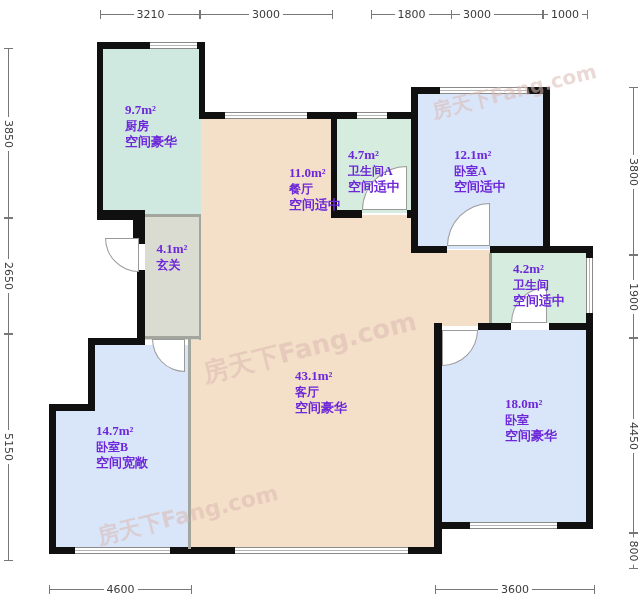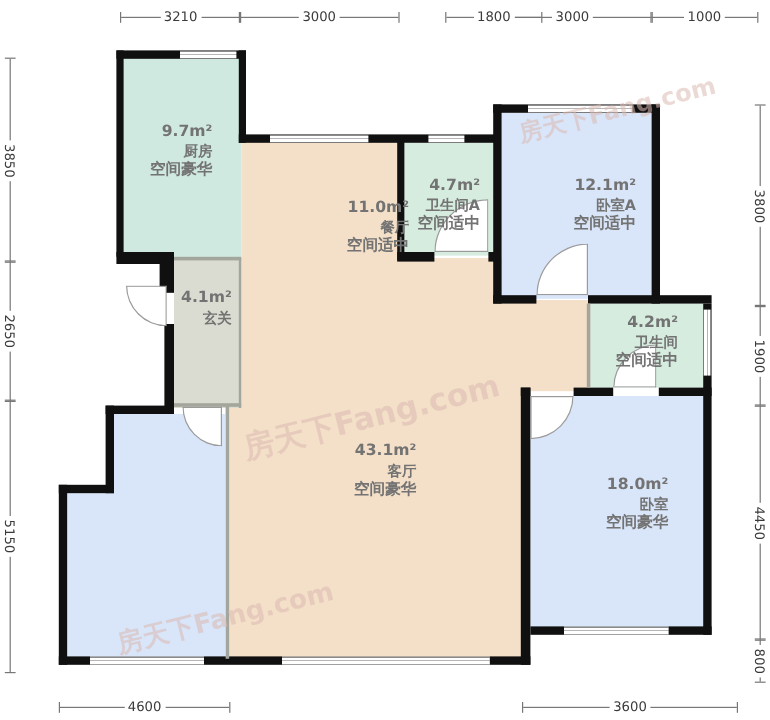--- a/index.html
+++ b/index.html
@@ -4,21 +4,21 @@
 <style>
   html,body{margin:0;padding:0;background:#fff;}
   .plan{position:relative;width:642px;height:600px;background:#fff;overflow:hidden;
         font-family:"DejaVu Sans","Liberation Sans",sans-serif;}
   .room{position:absolute;}
   .wall{position:absolute;background:#101010;}
   .thin{position:absolute;background:#a3a69c;}
   .win-h{position:absolute;height:7px;background:linear-gradient(to bottom,#8a8a8a 0 1px,#fff 1px 3px,#b5b5b5 3px 4px,#fff 4px 6px,#8a8a8a 6px 7px);}
   .win-v{position:absolute;width:7px;background:linear-gradient(to right,#8a8a8a 0 1px,#fff 1px 3px,#b5b5b5 3px 4px,#fff 4px 6px,#8a8a8a 6px 7px);}
   .door{position:absolute;background:#fff;border:1px solid #9a9a9a;box-sizing:border-box;}
-  .roomlabel{position:absolute;transform:translate(-50%,-50%);text-align:right;color:#737373;line-height:1.3;white-space:nowrap;}
+  .roomlabel{position:absolute;transform:translate(-50%,-50%);text-align:left;color:#6d28d9;line-height:1.3;white-space:nowrap;font-family:Liberation Serif, serif;}
   .roomlabel .area{font-size:13px;font-weight:bold;}
   .roomlabel .name{font-size:12px;font-weight:bold;}
   .roomlabel .tag{font-size:13px;font-weight:bold;}
   .dimseg{position:absolute;}
   .dimseg.h{height:9px;border-left:1px solid #777;border-right:1px solid #777;}
   .dimseg.h::before{content:"";position:absolute;left:0;right:0;top:4px;border-top:1px solid #777;}
   .dimseg.v{width:9px;border-top:1px solid #777;border-bottom:1px solid #777;}
   .dimseg.v::before{content:"";position:absolute;top:0;bottom:0;left:4px;border-left:1px solid #777;}
   .dimlabel{position:absolute;font-size:11px;color:#3a3a3a;background:#fff;z-index:5;}
   .dimseg.h .dimlabel{left:50%;top:4px;transform:translate(-50%,-50%);padding:0 3px;}
@@ -101,65 +101,70 @@
   <div class="roomlabel" style="left:267px;top:190px;margin-left:48px;">
     <div class="area">11.0m²</div>
     <div class="name">餐厅</div>
     <div class="tag">空间适中</div>
   </div>
   <div class="roomlabel" style="left:374px;top:172px;">
     <div class="area">4.7m²</div>
     <div class="name">卫生间A</div>
     <div class="tag">空间适中</div>
   </div>
-  <div class="roomlabel" style="left:480px;top:172px;margin-left:24px;">
+  <div class="roomlabel" style="left:480px;top:172px;">
     <div class="area">12.1m²</div>
     <div class="name">卧室A</div>
     <div class="tag">空间适中</div>
   </div>
   <div class="roomlabel" style="left:172px;top:257px;">
     <div class="area">4.1m²</div>
     <div class="name">玄关</div>
   </div>
   <div class="roomlabel" style="left:539px;top:286px;">
     <div class="area">4.2m²</div>
     <div class="name">卫生间</div>
     <div class="tag">空间适中</div>
   </div>
   <div class="roomlabel" style="left:321px;top:393px;">
     <div class="area">43.1m²</div>
     <div class="name">客厅</div>
     <div class="tag">空间豪华</div>
+  </div>
+  <div class="roomlabel" style="left:122px;top:448px;">
+    <div class="area">14.7m²</div>
+    <div class="name">卧室B</div>
+    <div class="tag">空间宽敞</div>
   </div>
   <div class="roomlabel" style="left:513px;top:421px;margin-left:18px;">
     <div class="area">18.0m²</div>
     <div class="name">卧室</div>
     <div class="tag">空间豪华</div>
   </div>
 
   <div class="dimseg h" style="left:100px;top:10px;width:99px;">
     <span class="dimlabel">3210</span>
     </div>
   <div class="dimseg h" style="left:199px;top:10px;width:132px;">
     <span class="dimlabel">3000</span>
     </div>
   <div class="dimseg h" style="left:331px;top:10px;width:79px;margin-left:40px;">
     <span class="dimlabel">1800</span>
     </div>
   <div class="dimseg h" style="left:410px;top:10px;width:132px;">
     <span class="dimlabel">3000</span>
     </div>
-  <div class="dimseg h" style="left:542px;top:10px;width:44px;padding-left:44px;">
+  <div class="dimseg h" style="left:542px;top:10px;width:44px;">
     <span class="dimlabel">1000</span>
     </div>
 
   <div class="dimseg h" style="left:49px;top:585px;width:141px;">
     <span class="dimlabel">4600</span>
     </div>
-  <div class="dimseg h" style="left:435px;top:585px;width:158px;padding-left:20px;">
+  <div class="dimseg h" style="left:435px;top:585px;width:158px;">
     <span class="dimlabel">3600</span>
     </div>
 
   <div class="dimseg v" style="left:4px;top:48px;height:169px;">
     <span class="dimlabel">3850</span>
     </div>
   <div class="dimseg v" style="left:4px;top:217px;height:116px;">
     <span class="dimlabel">2650</span>
     </div>
   <div class="dimseg v" style="left:4px;top:333px;height:226px;">

